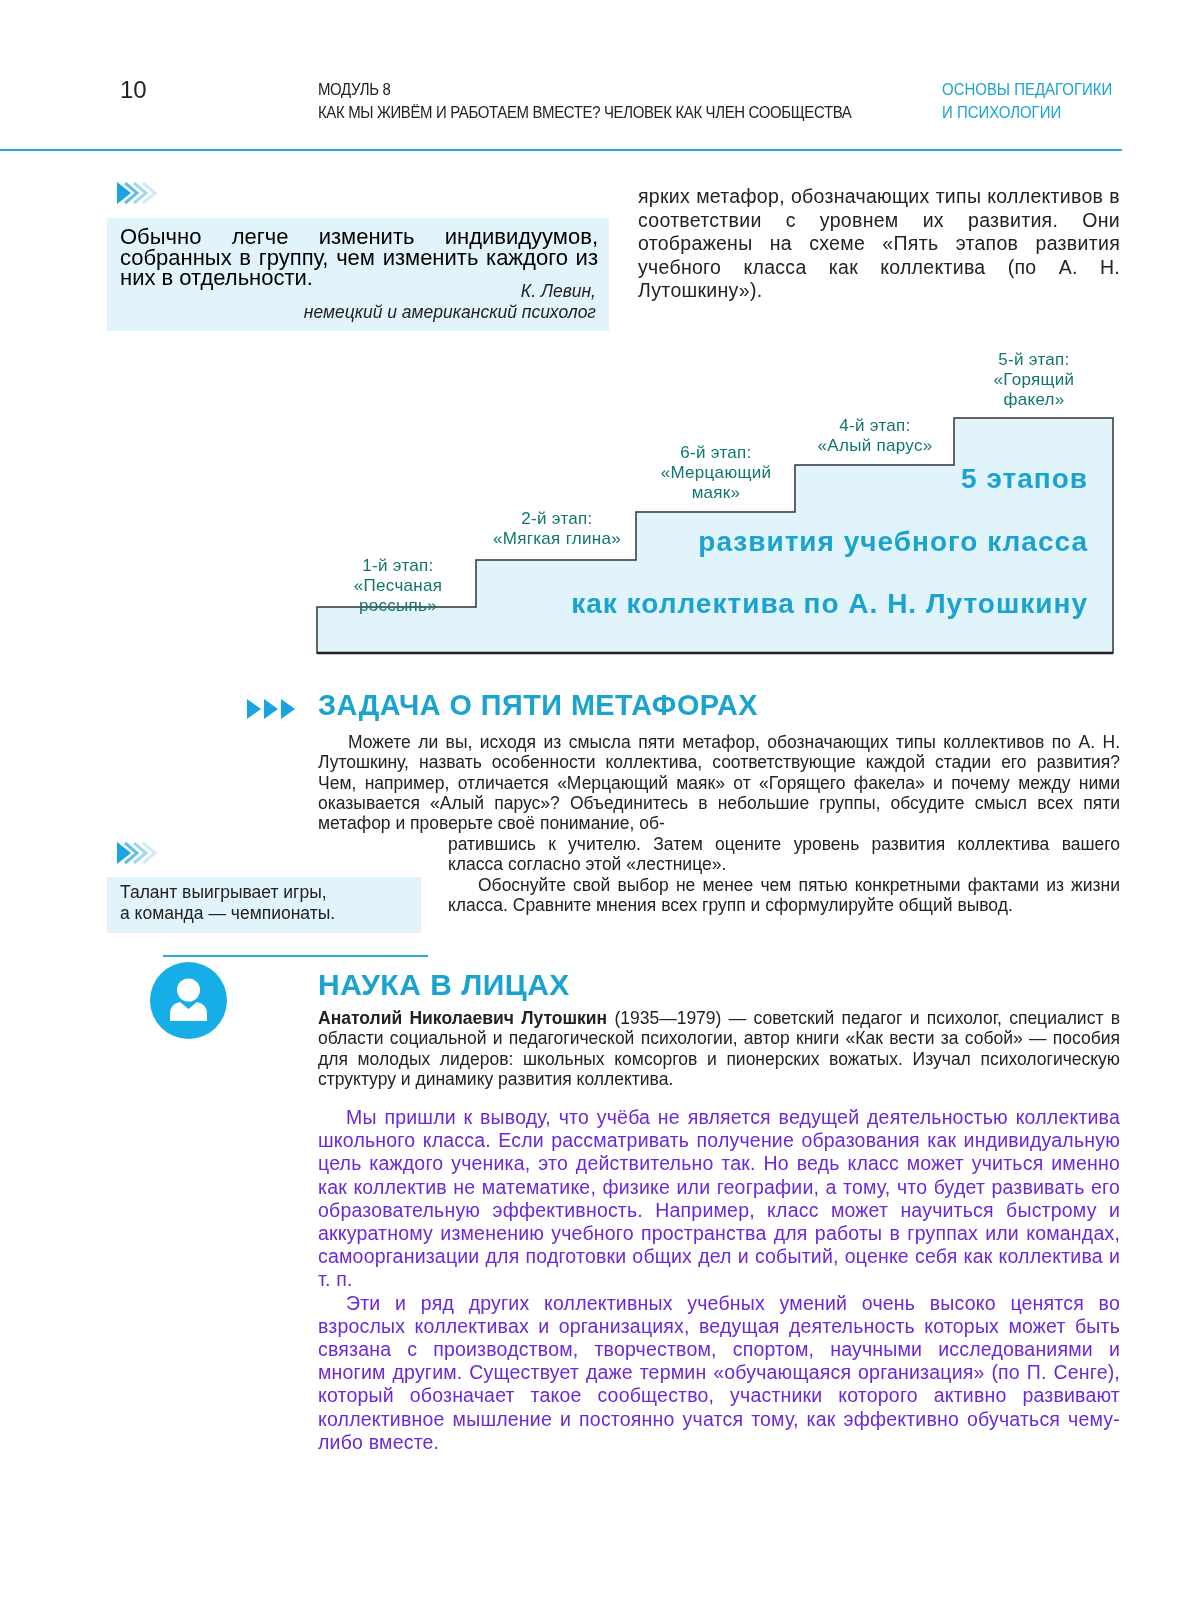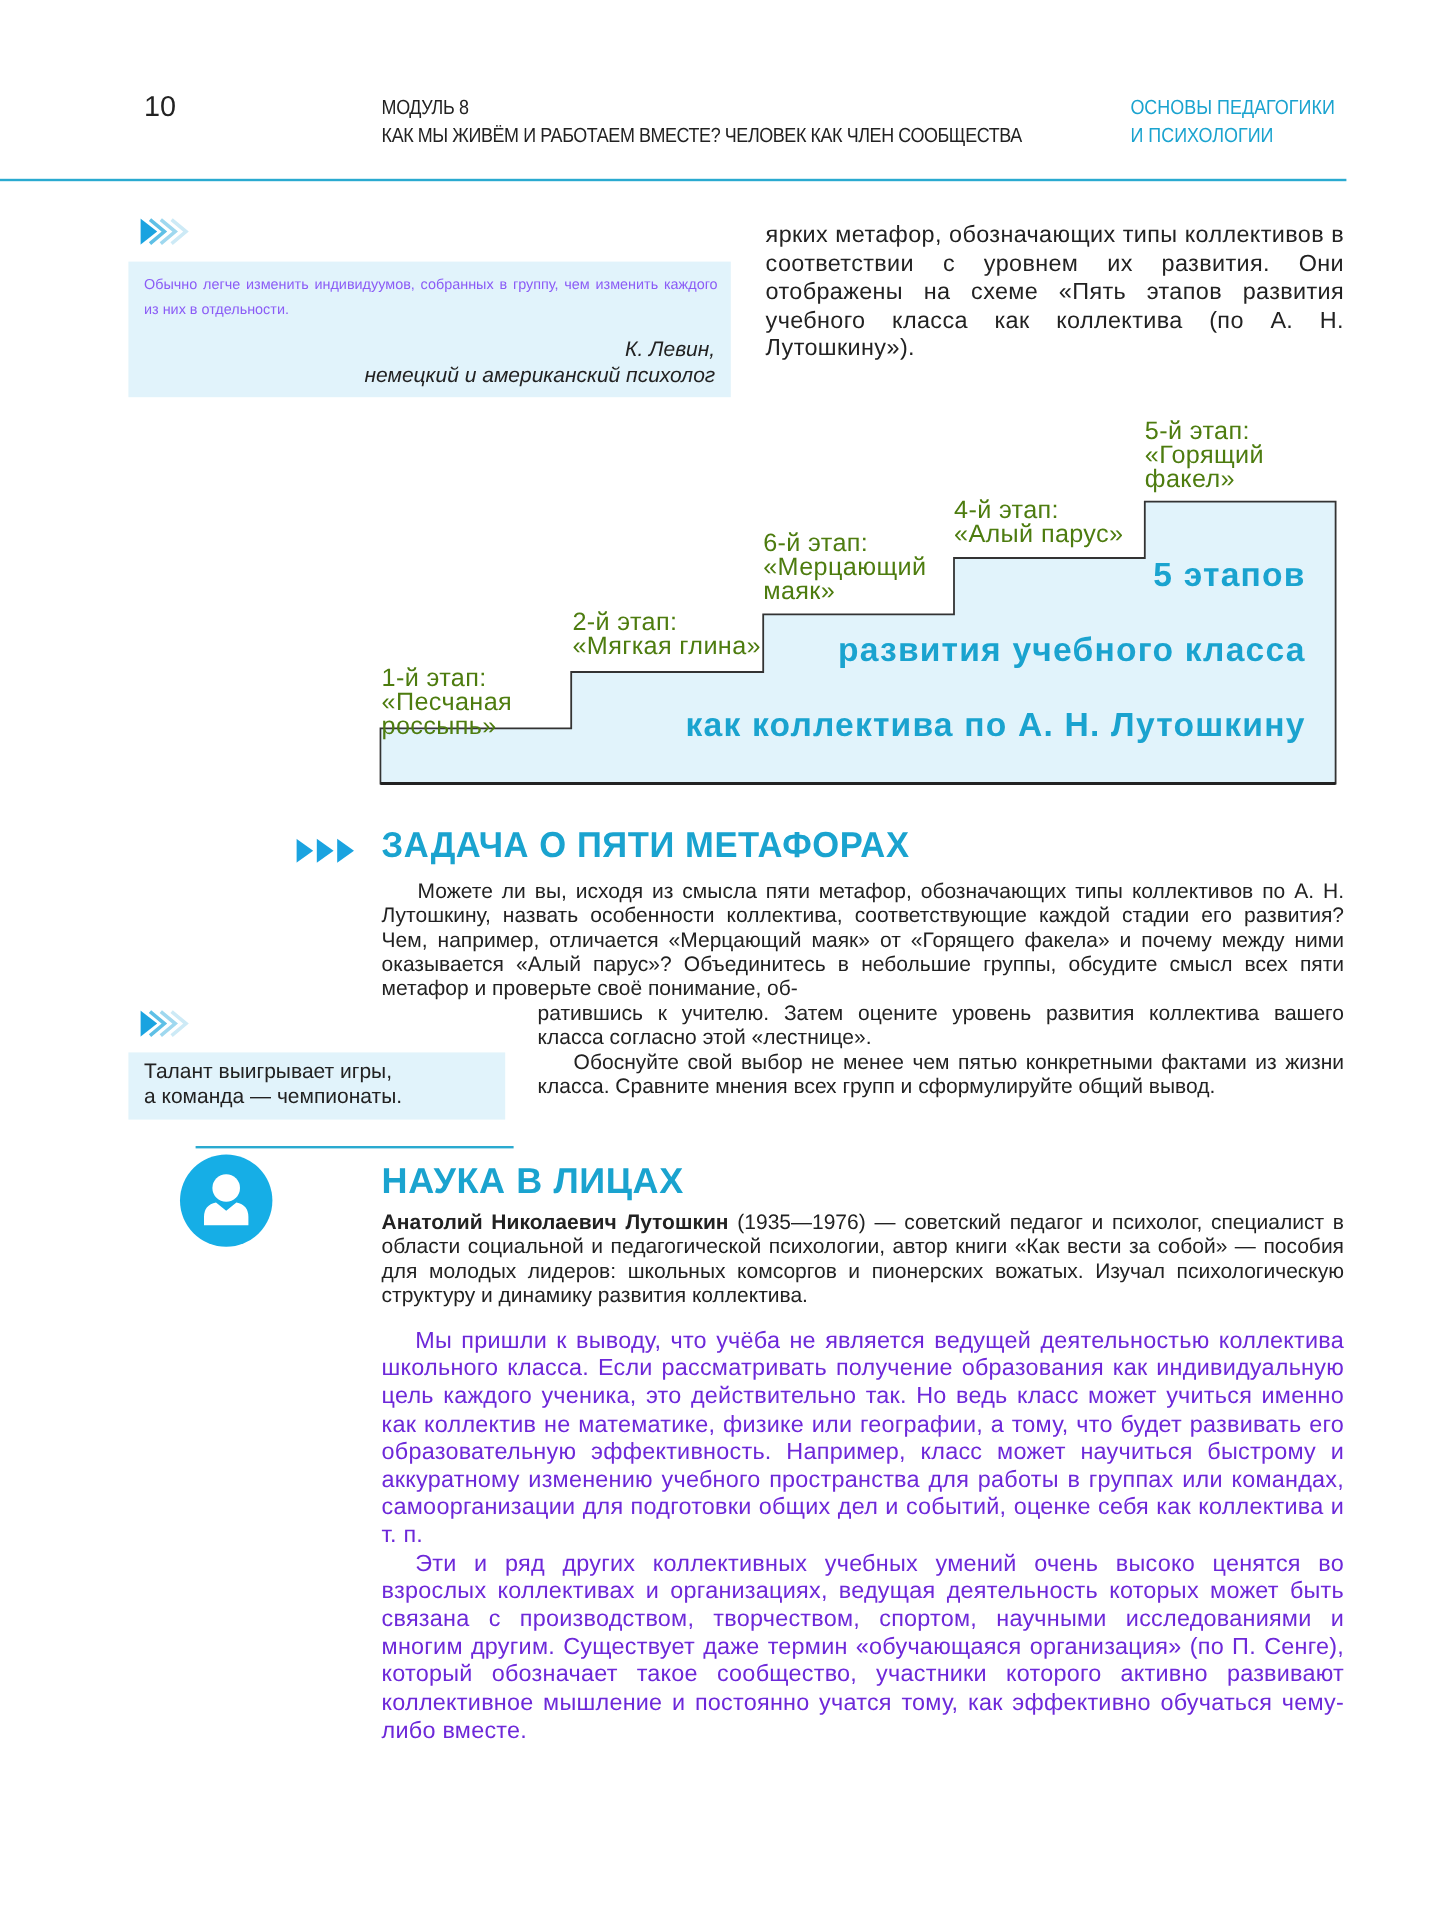--- a/index.html
+++ b/index.html
@@ -12,26 +12,26 @@
   .page-num { left: 120px; top: 76px; font-size: 24px; color: #222; }
   .module { left: 318px; top: 78px; font-size: 17px; line-height: 23px; letter-spacing: -0.4px; color: #222; transform: scaleX(0.88); transform-origin: left top; white-space: nowrap; }
   .subject { left: 942px; top: 78px; font-size: 17px; line-height: 23px; color: #1aa3cf; transform: scaleX(0.88); transform-origin: left top; white-space: nowrap; }
   .header-rule { left: 0; top: 149px; width: 1122px; height: 2px; background: #2aaad0; }
 
   
   .arrows { width: 48px; height: 26px; }
 
   
   .quote-box { left: 107px; top: 218px; width: 502px; height: 113px; background: #e1f3fb; }
-  .quote-text { left: 120px; top: 227px; width: 478px; font-size: 12px; line-height: 20.5px; color: #8b5cf6; text-align: justify; }
+  .quote-text { left: 120px; top: 227px; width: 478px; font-size: 22px; line-height: 20.5px; color: #000000; text-align: justify; }
   .quote-author { right: 604px; top: 281px; font-size: 17.5px; line-height: 21px; font-style: italic; text-align: right; color: #222; white-space: nowrap; }
 
   
   .intro-text { left: 638px; top: 185px; width: 482px; font-size: 19.5px; line-height: 23.6px; text-align: justify; color: #222; letter-spacing: 0.3px; }
-  .stage-label { font-size: 21px; line-height: 20px; color: #4d7c0f; white-space: nowrap; letter-spacing: 0.3px; }
+  .stage-label { font-size: 17px; line-height: 20px; text-align: center; color: #0f766e; white-space: nowrap; letter-spacing: 0.3px; }
   .big-title { font-size: 28px; font-weight: bold; color: #1aa3cf; white-space: nowrap; letter-spacing: 1px; }
 
   
   .task-arrows { left: 247px; top: 697px; }
   .task-title { left: 318px; top: 688px; font-size: 30px; font-weight: bold; color: #1aa3cf; letter-spacing: 0.5px; white-space: nowrap; transform: scaleX(0.96); transform-origin: left top; }
   .task-p { font-size: 17.5px; line-height: 20.3px; color: #222; text-align: justify; }
 
   
   .talent-box { left: 107px; top: 877px; width: 314px; height: 56px; background: #e1f3fb; }
   .talent-text { left: 120px; top: 882px; font-size: 17.5px; line-height: 20.5px; color: #222; white-space: nowrap; }
@@ -140,18 +140,18 @@
 </div>
 
 <div class="abs sci-rule"></div>
 <div class="abs avatar">
   <svg width="77" height="77" viewBox="0 0 77 77">
     <circle cx="38.5" cy="28" r="11.5" fill="#ffffff"></circle>
     <path d="M20,59 L20,52 Q20,42 30,40 L38.5,47 L47,40 Q57,42 57,52 L57,59 Z" fill="#ffffff"></path>
   </svg>
 </div>
 <div class="abs sans sci-title">НАУКА В ЛИЦАХ</div>
-<div class="abs sans sci-text"><b>Анатолий Николаевич Лутошкин</b><span> (1935—1976) — советский педагог и психолог, специалист в области социальной и педагогической психологии, автор книги «Как вести за собой» — пособия для молодых лидеров: школьных комсоргов и пионерских вожатых. Изучал психологическую структуру и динамику развития коллектива.</span></div>
+<div class="abs sans sci-text"><b>Анатолий Николаевич Лутошкин</b><span> (1935—1979) — советский педагог и психолог, специалист в области социальной и педагогической психологии, автор книги «Как вести за собой» — пособия для молодых лидеров: школьных комсоргов и пионерских вожатых. Изучал психологическую структуру и динамику развития коллектива.</span></div>
 
 <div class="abs serif body-text">
   <p>Мы пришли к выводу, что учёба не является ведущей деятельностью коллектива школьного класса. Если рассматривать получение образования как индивидуальную цель каждого ученика, это действительно так. Но ведь класс может учиться именно как коллектив не математике, физике или географии, а тому, что будет развивать его образовательную эффективность. Например, класс может научиться быстрому и аккуратному изменению учебного пространства для работы в группах или командах, самоорганизации для подготовки общих дел и событий, оценке себя как коллектива и т. п.</p>
   <p>Эти и ряд других коллективных учебных умений очень высоко ценятся во взрослых коллективах и организациях, ведущая деятельность которых может быть связана с производством, творчеством, спортом, научными исследованиями и многим другим. Существует даже термин «обучающаяся организация» (по П. Сенге), который обозначает такое сообщество, участники которого активно развивают коллективное мышление и постоянно учатся тому, как эффективно обучаться чему-либо вместе.</p>
 </div>
 
 </body></html>

